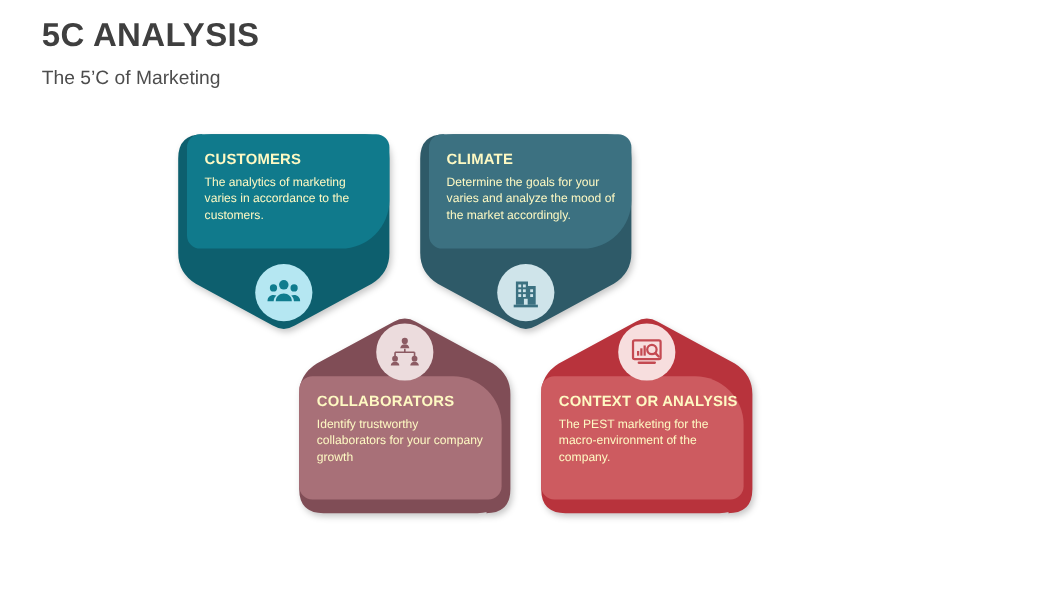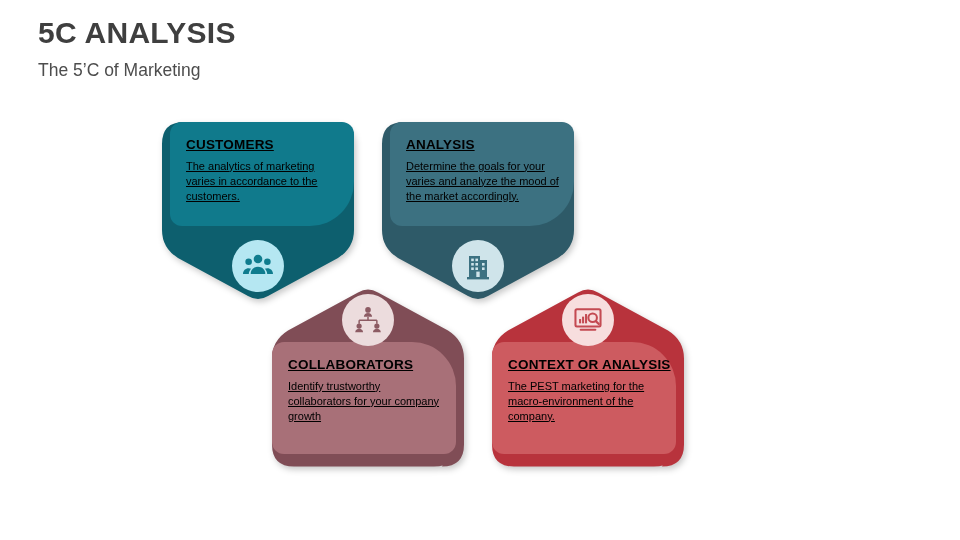--- a/index.html
+++ b/index.html
@@ -71,22 +71,21 @@
     width: 100%;
     height: 100%;
     overflow: visible;
   }
 
   
   .card {
     position: absolute;
     box-sizing: border-box;
     padding: 16px 14px 14px 16px;
-    color: #000000;
-    text-decoration: underline;
+    color: #fef9c3;
   }
   .card-top {
     left: 8px;
     top: 0px;
     width: 184px;
     height: 104px;
     border-radius: 12px 12px 44px 12px;
   }
   .card-bottom {
     left: 0px;
@@ -159,21 +158,21 @@
           <path d="M32 24.5c0-3.8-2.7-6.2-6-6.2-1 0-2 .2-2.8.6 1.6 1.5 2.6 3.4 2.6 5.6z" fill="#0f7c8e"></path>
         </svg>
       </div>
     </div>
 
     <div class="pin" style="left:382px; top:122px;">
       <svg class="pin-shape shadow-soft" viewBox="0 0 192 180">
         <path d="M8 22 Q8 0 30 0 L170 0 Q192 0 192 22 L192 108 Q192 126 176 136 L106 174 Q96 180 86 174 L16 136 Q0 126 0 108 L0 22 Q0 0 22 0 Z" fill="#2e5a68"></path>
       </svg>
       <div class="card card-top" style="background:#3c7181;">
-        <div class="card-title">ANALYSIS</div>
+        <div class="card-title">CLIMATE</div>
         <div class="card-body">Determine the goals for your varies and analyze the mood of the market accordingly.</div>
       </div>
       <div class="icon-badge" style="left:70px; top:118px; background:#cfe4ea;">
         <svg width="26" height="28" viewBox="0 0 26 28">
           <path d="M4 4 L4 25 L22 25 L22 8 L15 8 L15 4 Z" fill="#3c7181"></path>
           <rect x="2" y="25" width="22" height="2.4" fill="#3c7181"></rect>
           <rect x="6.2" y="6.6" width="2.6" height="2.6" fill="#cfe4ea"></rect>
           <rect x="10.4" y="6.6" width="2.6" height="2.6" fill="#cfe4ea"></rect>
           <rect x="6.2" y="11" width="2.6" height="2.6" fill="#cfe4ea"></rect>
           <rect x="10.4" y="11" width="2.6" height="2.6" fill="#cfe4ea"></rect>

